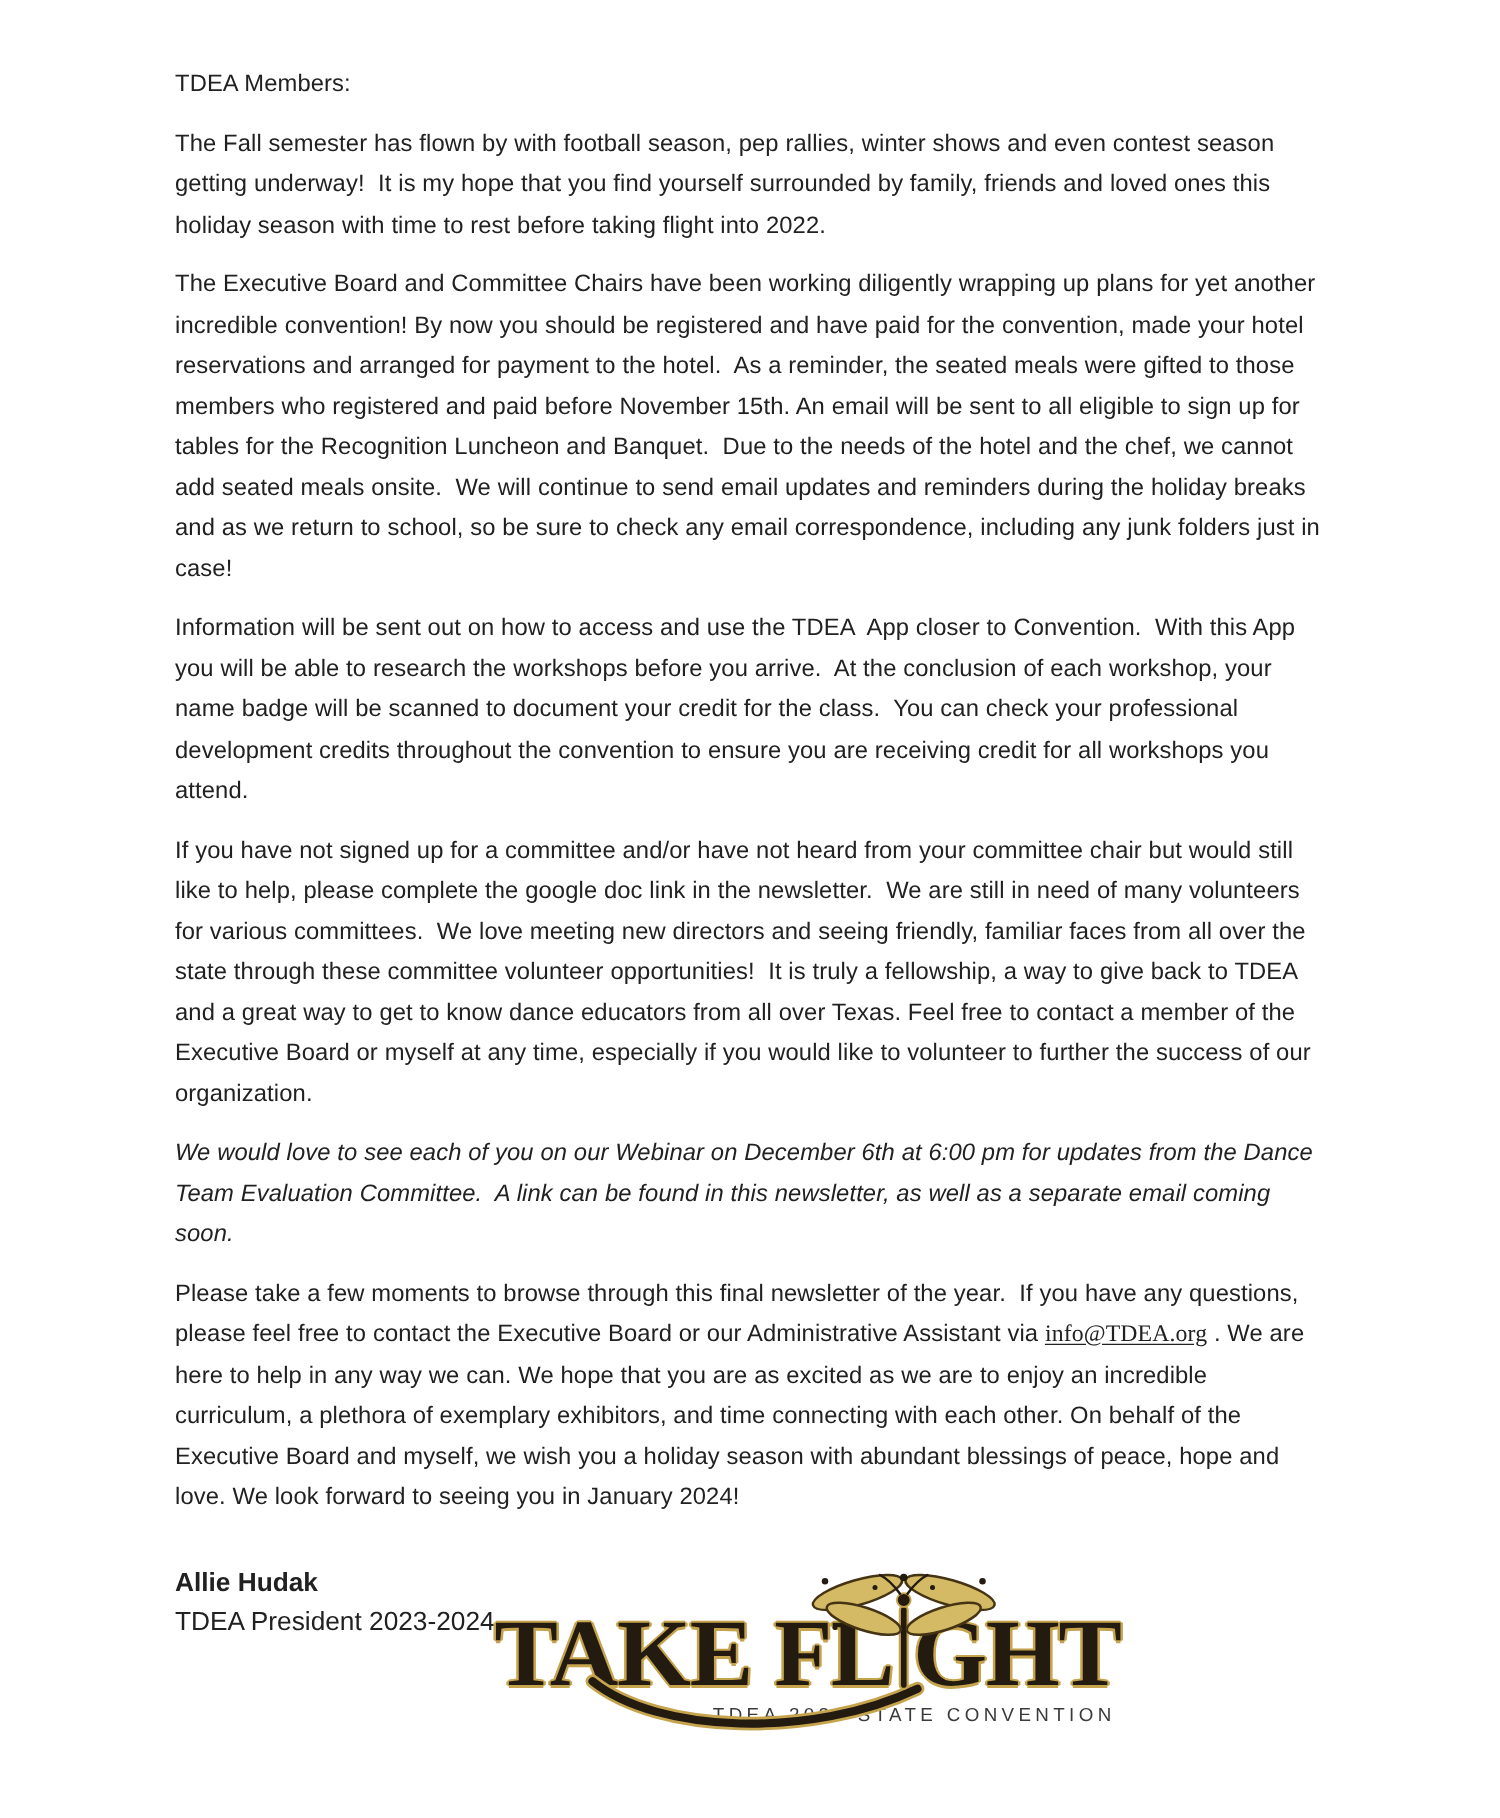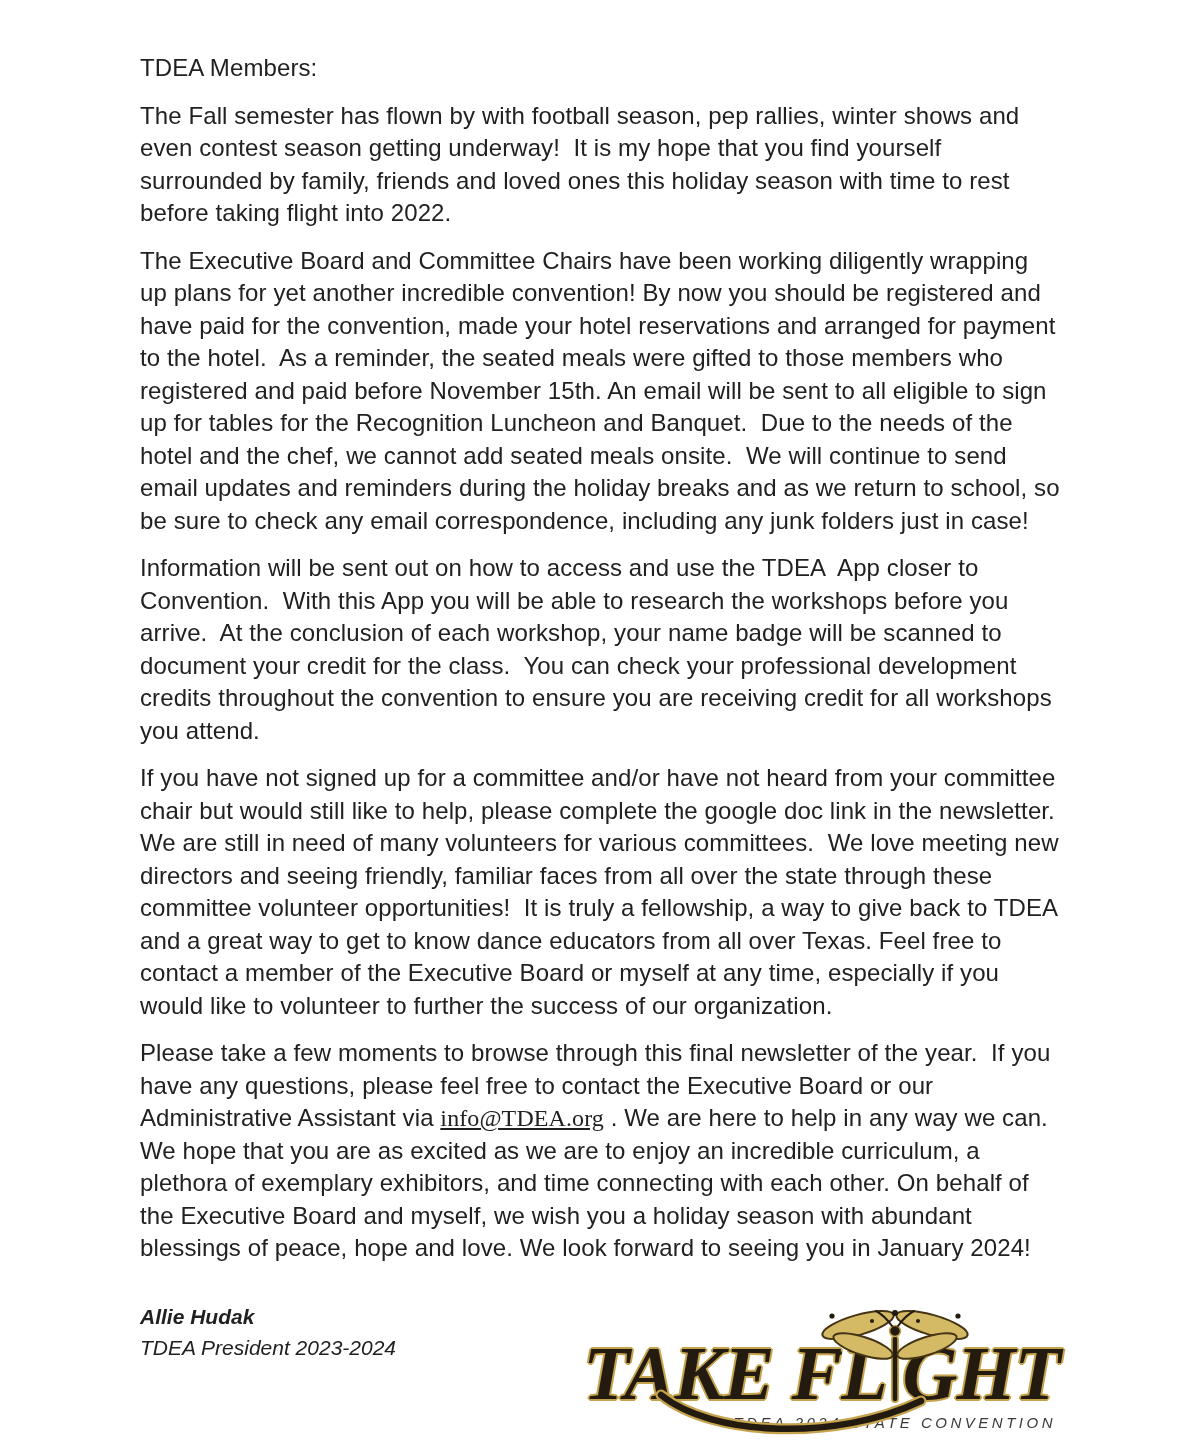--- a/index.html
+++ b/index.html
@@ -12,41 +12,40 @@
     height: 1454px;
     font-family: "Liberation Sans", "DejaVu Sans", sans-serif;
     color: #212121;
     overflow: hidden;
   }
   .page {
     padding: 52px 140px 0 140px;
     width: 920px;
   }
   .para {
-    font-size: 24px;
+    font-size: 19px;
     line-height: 32.5px;
     margin: 0 0 15px 0;
     white-space: pre-wrap;
     letter-spacing: 0.1px;
   }
   .salutation { margin-bottom: 15px; }
   .italic { font-style: italic; }
   .email-link {
     color: inherit;
     text-decoration: underline;
     text-underline-offset: 2px;
     cursor: pointer;
     font-family: Liberation Serif, serif;
   }
   .bottom-row {
     display: flex;
-    justify-content: space-between;
+    justify-content: flex-start;
     align-items: flex-start;
     margin-top: 24px;
-    font-style: italic;
   }
   .signature { padding-top: 12px; }
   .signature .name {
     font-weight: bold;
     font-size: 21px;
     line-height: 31px;
   }
   .signature .title {
     font-size: 21px;
     line-height: 31px;
@@ -112,20 +111,21 @@
   <p class="para salutation">TDEA Members:</p>
 
   <p class="para">The Fall semester has flown by with football season, pep rallies, winter shows and even contest season getting underway!  It is my hope that you find yourself surrounded by family, friends and loved ones this holiday season with time to rest before taking flight into 2022.</p>
 
   <p class="para">The Executive Board and Committee Chairs have been working diligently wrapping up plans for yet another incredible convention! By now you should be registered and have paid for the convention, made your hotel reservations and arranged for payment to the hotel.  As a reminder, the seated meals were gifted to those members who registered and paid before November 15th. An email will be sent to all eligible to sign up for tables for the Recognition Luncheon and Banquet.  Due to the needs of the hotel and the chef, we cannot add seated meals onsite.  We will continue to send email updates and reminders during the holiday breaks and as we return to school, so be sure to check any email correspondence, including any junk folders just in case!</p>
 
   <p class="para">Information will be sent out on how to access and use the TDEA  App closer to Convention.  With this App you will be able to research the workshops before you arrive.  At the conclusion of each workshop, your name badge will be scanned to document your credit for the class.  You can check your professional development credits throughout the convention to ensure you are receiving credit for all workshops you attend.</p>
 
   <p class="para">If you have not signed up for a committee and/or have not heard from your committee chair but would still like to help, please complete the google doc link in the newsletter.  We are still in need of many volunteers for various committees.  We love meeting new directors and seeing friendly, familiar faces from all over the state through these committee volunteer opportunities!  It is truly a fellowship, a way to give back to TDEA and a great way to get to know dance educators from all over Texas. Feel free to contact a member of the Executive Board or myself at any time, especially if you would like to volunteer to further the success of our organization.</p>
 
+  <p class="para italic">We would love to see each of you on our Webinar on December 6th at 6:00 pm for updates from the Dance Team Evaluation Committee.  A link can be found in this newsletter, as well as a separate email coming soon.</p>
 
   <p class="para"><span>Please take a few moments to browse through this final newsletter of the year.  If you have any questions, please feel free to contact the Executive Board or our Administrative Assistant via </span><a class="email-link">info@TDEA.org</a><span> . We are here to help in any way we can. We hope that you are as excited as we are to enjoy an incredible curriculum, a plethora of exemplary exhibitors, and time connecting with each other. On behalf of the Executive Board and myself, we wish you a holiday season with abundant blessings of peace, hope and love. We look forward to seeing you in January 2024!</span></p>
 
   <div class="bottom-row">
 
     <div class="signature">
       <div class="name">Allie Hudak</div>
       <div class="title">TDEA President 2023-2024</div>
     </div>
 

